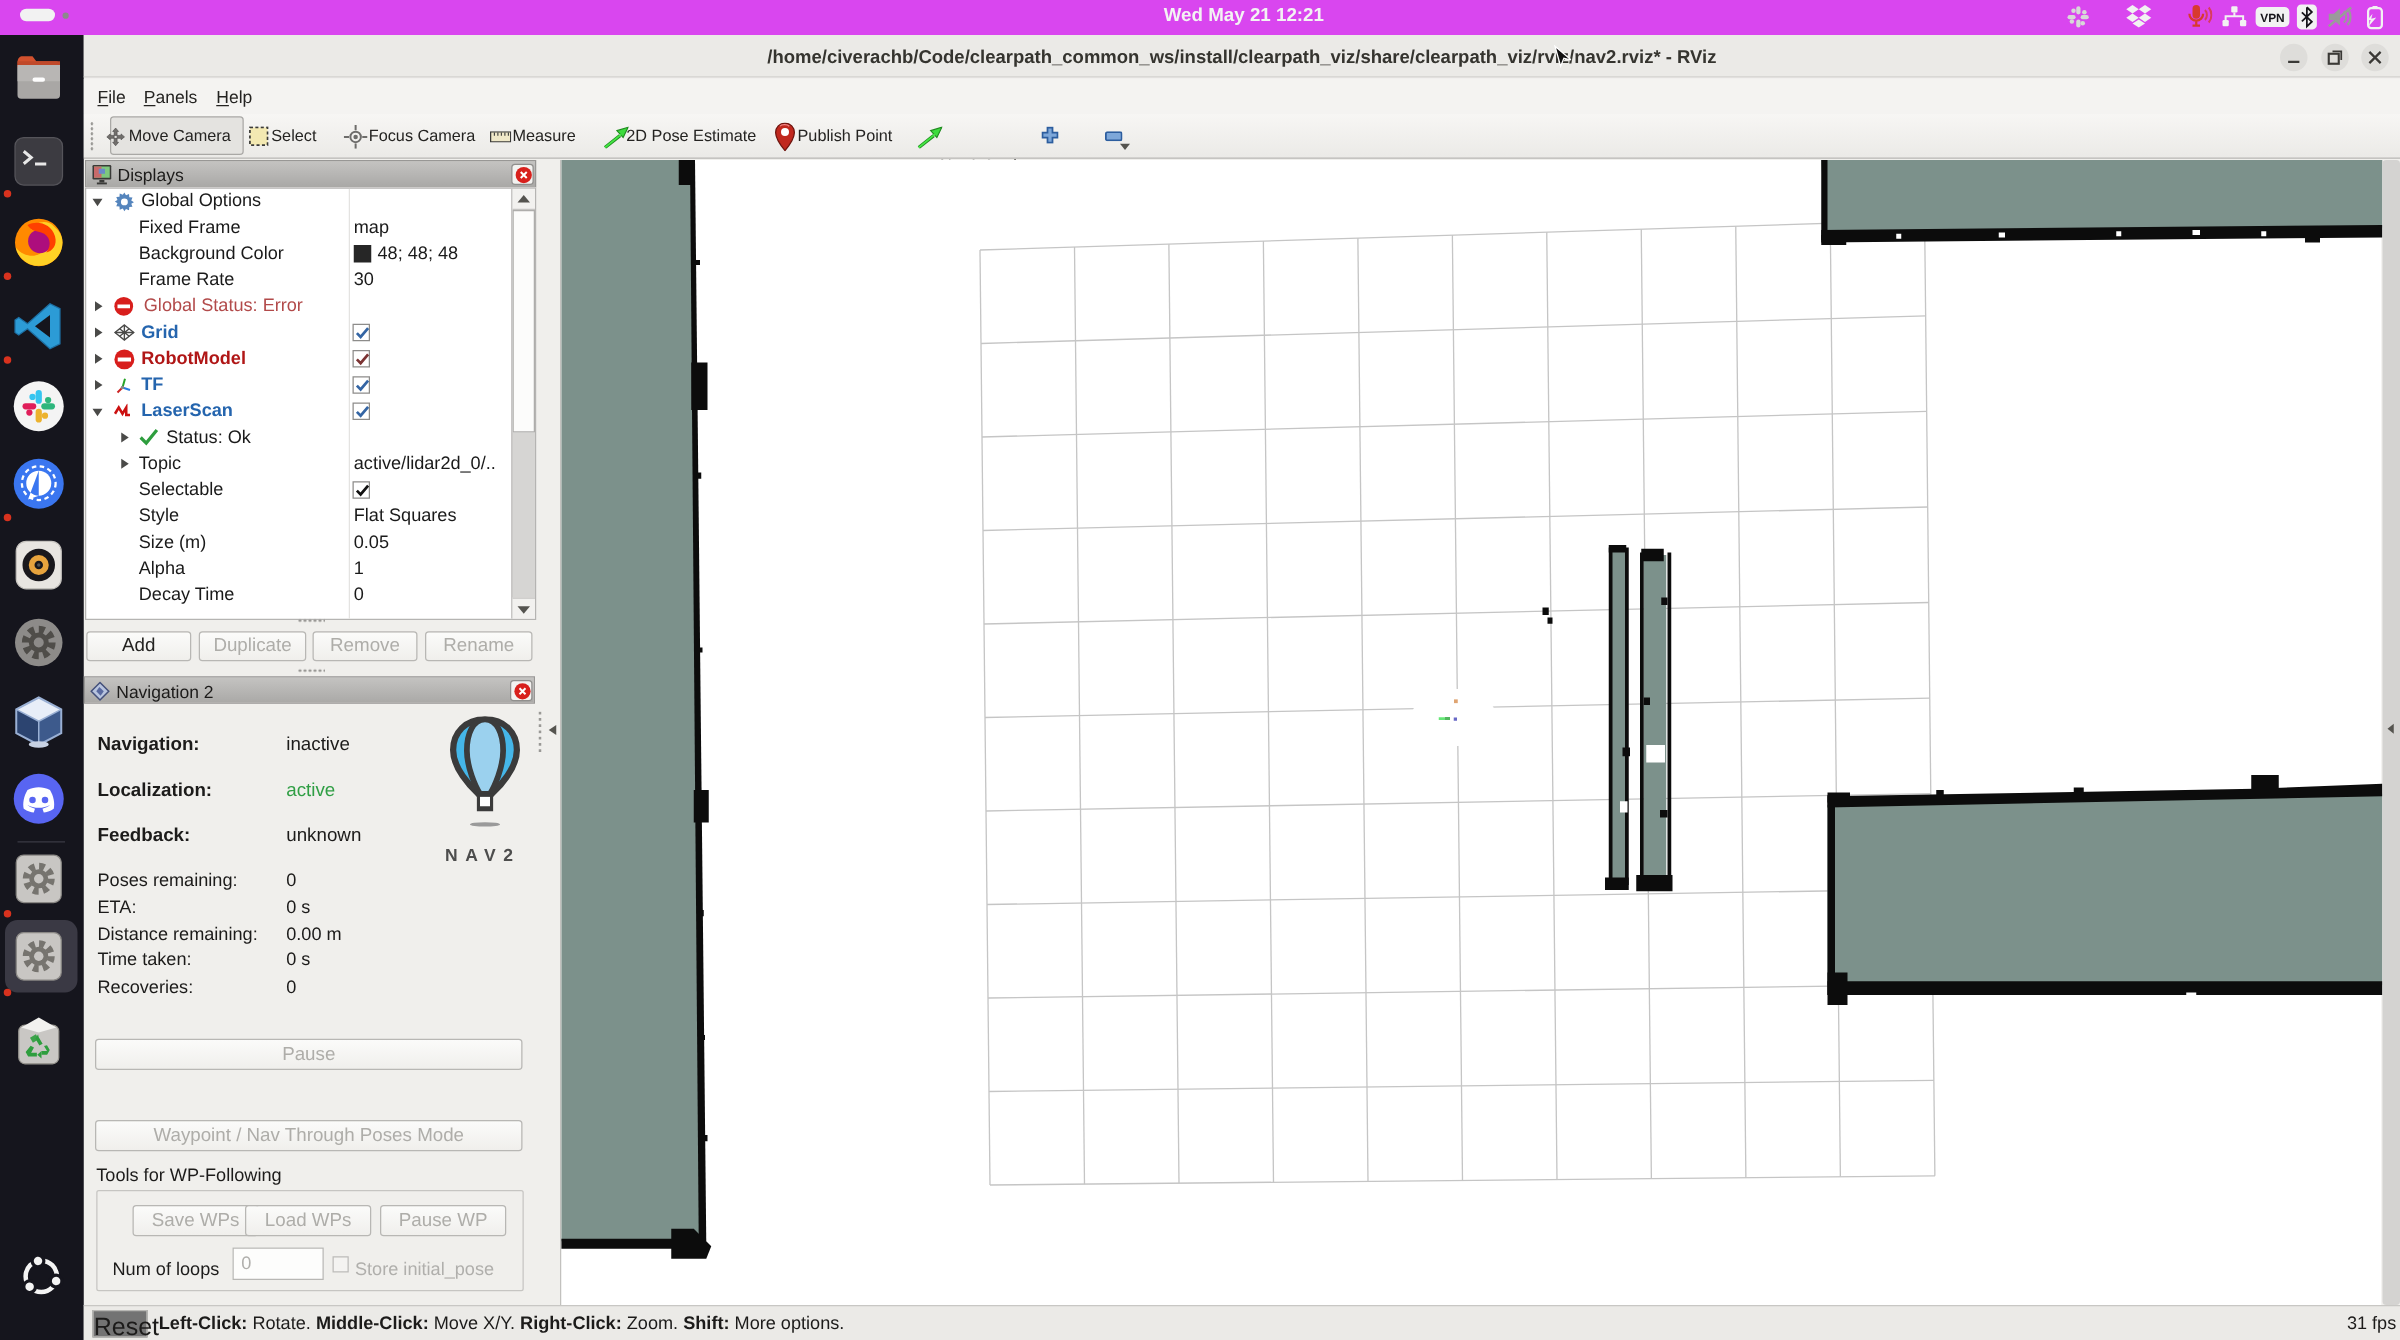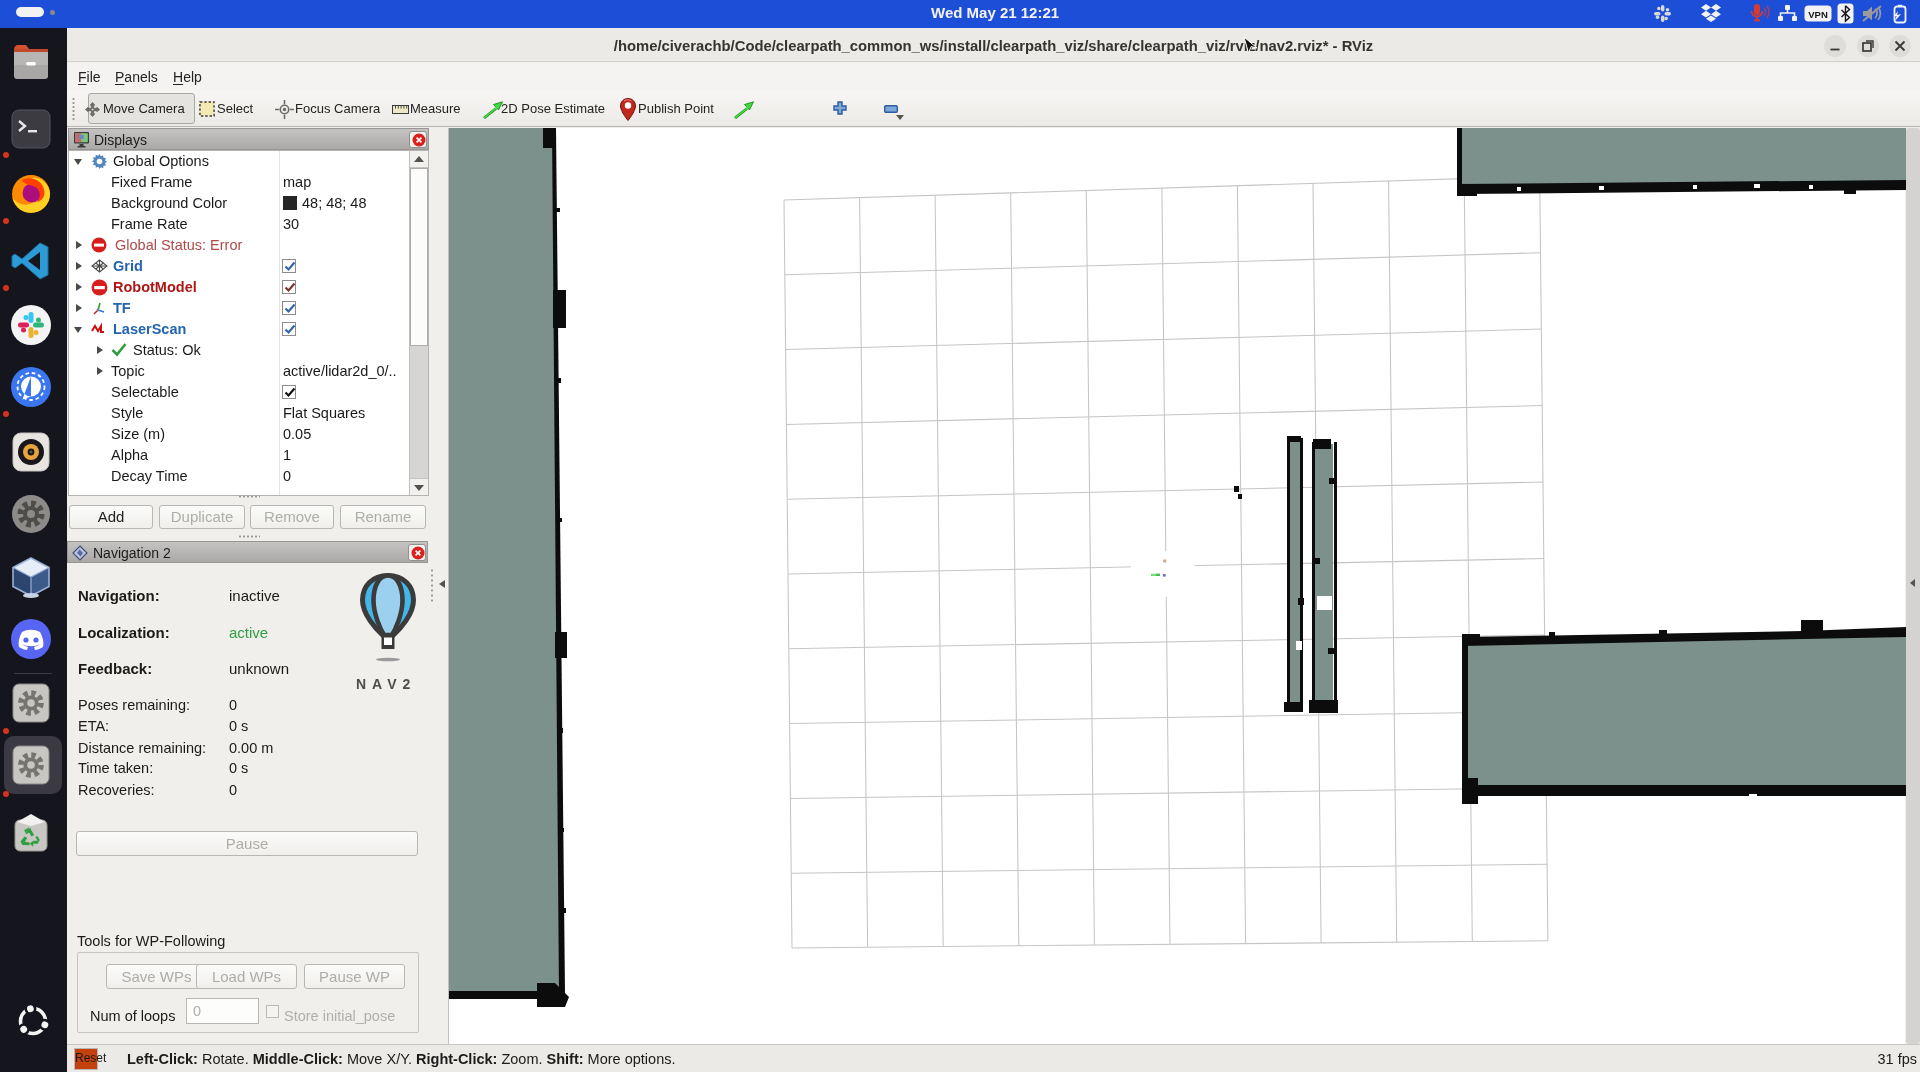--- a/index.html
+++ b/index.html
@@ -1,20 +1,20 @@
 <!DOCTYPE html>
 <html><head>
 <meta charset="utf-8">
 <style>
   * { margin:0; padding:0; box-sizing:border-box; }
   html,body { width:1920px; height:1072px; overflow:hidden; background:#15151d;
     font-family:"Liberation Sans", sans-serif; }
   .abs { position:absolute; }
   
-  #topbar { position:absolute; left:0; top:0; width:1920px; height:28px; background:#1d4ed8; }
+  #topbar { position:absolute; left:0; top:0; width:1920px; height:28px; background:#d946ef; }
   #pill { position:absolute; left:16px; top:7px; width:28px; height:10px; border-radius:5px; background:#f2f2f2; }
   #pilldot { position:absolute; left:50px; top:10px; width:5px; height:5px; border-radius:3px; background:#8a8a8a; }
   #clock { position:absolute; left:931px; top:4px; width:140px; color:#f3f3f3; font-size:15px; font-weight:bold; letter-spacing:0; }
   
   #dock { position:absolute; left:0; top:28px; width:67px; height:1044px; background:#15151d; }
   .dicon { position:absolute; left:9px; width:44px; height:44px; }
   .reddot { position:absolute; left:3px; width:6px; height:6px; border-radius:3px; background:#d8321e; }
   
   #win { position:absolute; left:67px; top:28px; width:1853px; height:1044px; background:#f0efec; }
   #titlebar { position:absolute; left:0; top:0; width:1853px; height:34px; background:#ebeae7;
@@ -63,22 +63,22 @@
   .navval { position:absolute; left:162px; font-size:15px; color:#1c1b1a; }
   .navsmall { position:absolute; font-size:14.5px; color:#1c1b1a; }
   
   #wpbox { position:absolute; left:10px; top:924px; width:342px; height:81px; border:1px solid #c6c5c2; border-radius:2px; }
   
   #view { position:absolute; left:381px; top:100px; width:1457px; height:916px; background:#ffffff; border-left:1px solid #c2c1be; }
   #rhandle { position:absolute; left:1839px; top:100px; width:14px; height:916px; background:#d4d3d1; border-radius:3px; }
   
   #statusbar { position:absolute; left:0; top:1016px; width:1853px; height:28px; background:#ebeae7; border-top:1px solid #c8c7c4; }
   #statusbar .txt { position:absolute; left:60px; top:6px; font-size:14.5px; color:#1c1b1a; }
-  #resetbtn { position:absolute; left:7px; top:3px; width:24px; height:22px; background:#c2410c; border:1px solid #b8b7b4;
-    font-size:12px; color:#1c1b1a; text-align:center; padding-top:2px; }
+  #resetbtn { position:absolute; left:7px; top:3px; width:44px; height:22px; background:#737373; border:1px solid #b8b7b4;
+    font-size:20px; color:#1c1b1a; text-align:center; padding-top:2px; }
   #fps { position:absolute; right:3px; top:6px; font-size:14.5px; color:#1c1b1a; }
   .hdots { position:absolute; width:22px; height:3px;
     background-image:radial-gradient(circle, #9a9996 1px, transparent 1.2px); background-size:4px 3px; }
 </style>
 </head>
 <body>
 <div id="topbar">
   <div id="pill"></div>
     <div id="pilldot"></div>
   <div id="clock">Wed May 21  12:21</div>
@@ -562,20 +562,21 @@
   <div class="navsmall" style="left:11px; top:690px;">ETA:</div>
   <div class="navsmall" style="left:162px; top:690px;">0 s</div>
   <div class="navsmall" style="left:11px; top:712px;">Distance remaining:</div>
   <div class="navsmall" style="left:162px; top:712px;">0.00 m</div>
   <div class="navsmall" style="left:11px; top:732px;">Time taken:</div>
   <div class="navsmall" style="left:162px; top:732px;">0 s</div>
   <div class="navsmall" style="left:11px; top:754px;">Recoveries:</div>
   <div class="navsmall" style="left:162px; top:754px;">0</div>
 
   <div class="qbtn dis" style="left:9px; top:803px; width:342px; height:25px; padding-top:3px;text-align:center;">Pause</div>
+  <div class="qbtn dis" style="left:9px; top:868px; width:342px; height:25px; padding-top:3px;">Waypoint / Nav Through Poses Mode</div>
   <div class="navsmall" style="left:10px; top:905px;">Tools for WP-Following</div>
   <div id="wpbox">
     <div class="qbtn dis" style="left:10px; top:11px; width:101px; height:25px; padding-top:3px;margin-left:18px;">Save WPs</div>
     <div class="qbtn dis" style="left:118px; top:11px; width:101px; height:25px; padding-top:3px;">Load WPs</div>
     <div class="qbtn dis" style="left:226px; top:11px; width:101px; height:25px; padding-top:3px;">Pause WP</div>
     <div class="navsmall" style="left:12px; top:55px;">Num of loops</div>
     <div style="position:absolute; left:108px; top:45px; width:73px; height:26px; background:#fdfdfc; border:1px solid #b8b7b4;
       font-size:14.5px; color:#b0afac; padding:4px 0 0 6px;">0</div>
     <div style="position:absolute; left:188px; top:52px; width:13px; height:13px; background:#f4f3f1; border:1px solid #bcbbb8;"></div>
     <div class="navsmall" style="left:206px; top:55px; color:#b0afac;">Store initial_pose</div>

